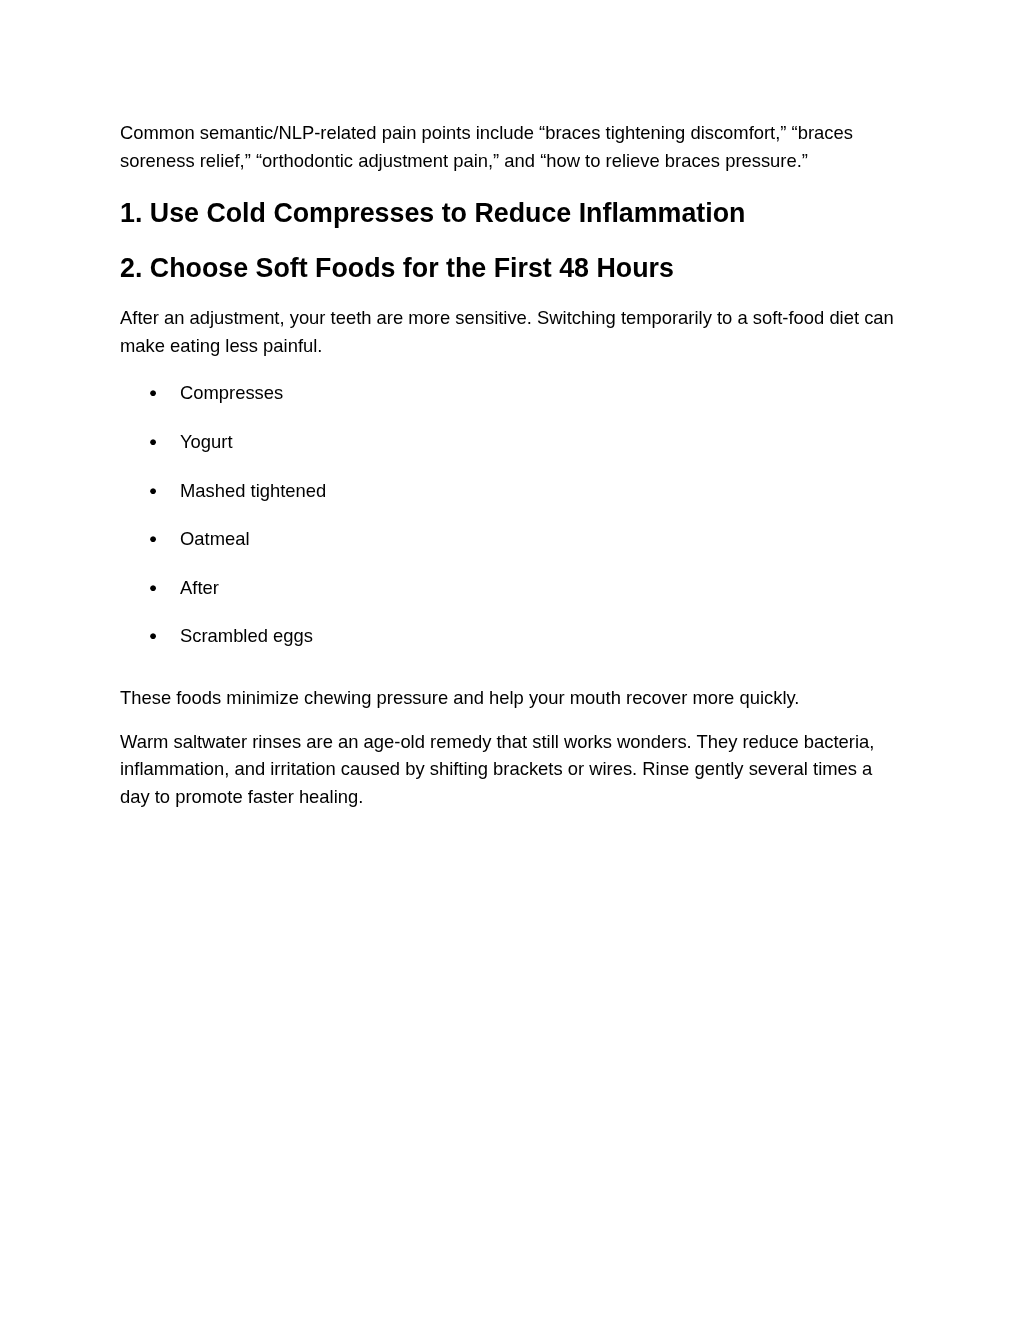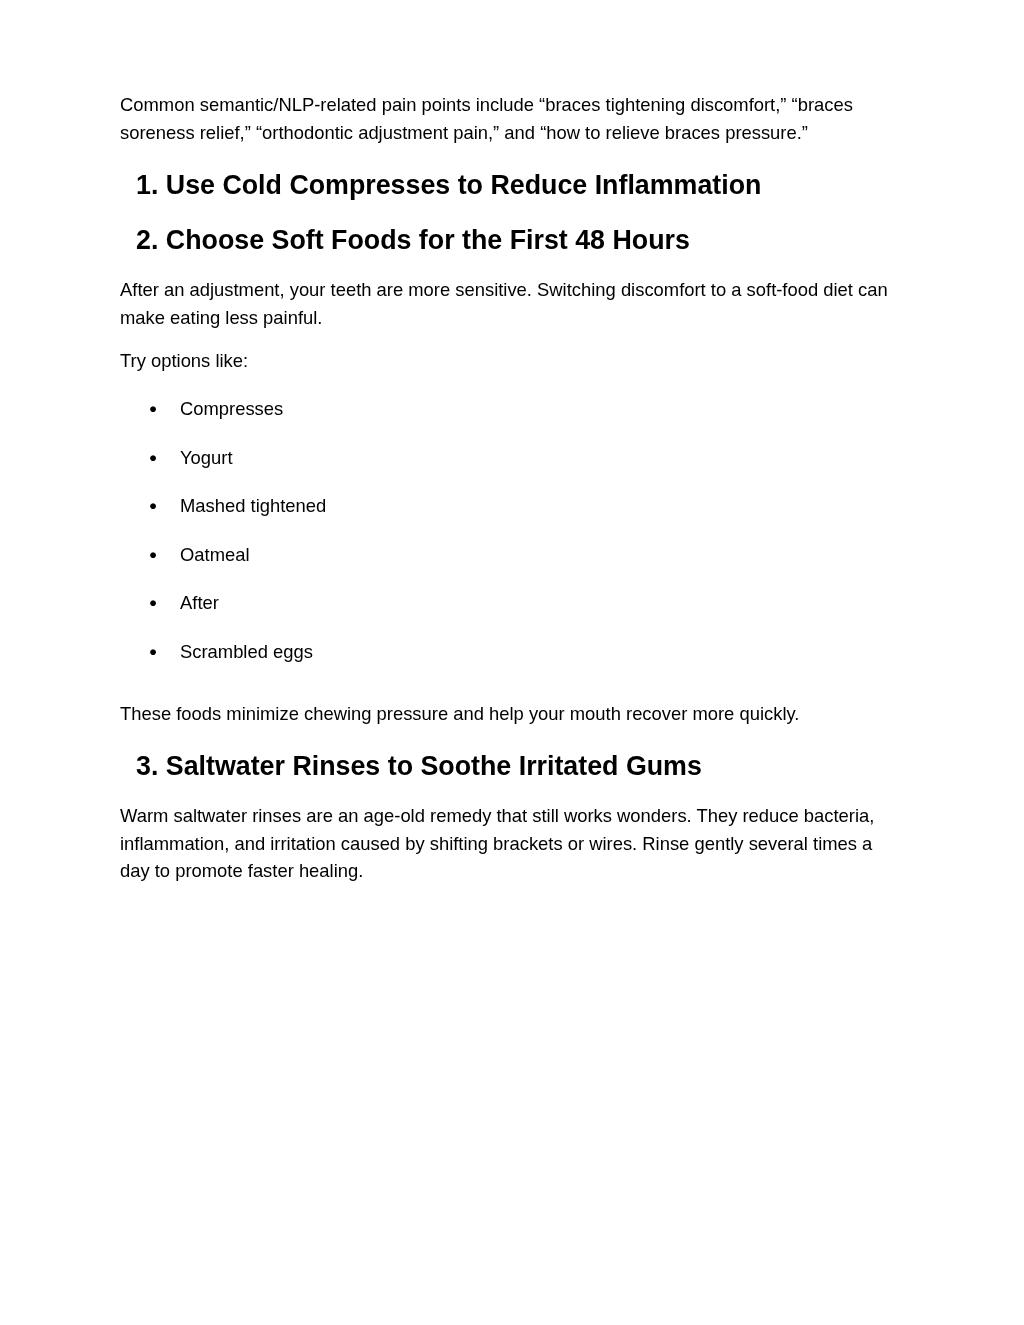--- a/index.html
+++ b/index.html
@@ -7,39 +7,39 @@
     padding: 0;
     background: #ffffff;
   }
   .page {
     position: relative;
     width: 1024px;
     height: 1325px;
     background: #ffffff;
     overflow: hidden;
     box-sizing: border-box;
-    padding: 91px 120px 0 120px;
+    padding: 119px 120px 0 120px;
     border-radius: 20px;
   }
   .doc-content {
     font-family: "Liberation Sans", "DejaVu Sans", sans-serif;
     font-size: 18.4px;
     line-height: 27.6px;
     color: #000000;
     font-kerning: normal;
   }
   p.doc-paragraph {
     margin: 0 0 16px 0;
   }
   h2.doc-heading {
     font-family: "Liberation Sans", "DejaVu Sans", sans-serif;
     font-size: 26.8px;
     line-height: 31px;
     font-weight: 700;
-    margin: 24px 0 20px 16px;
+    margin: 24px 0 20px 0;
     color: #000000;
   }
   ul.doc-list {
     list-style: none;
     margin: 20px 0 34px 0;
     padding: 0;
   }
   li.doc-list-item {
     position: relative;
     margin: 0 0 21px 0;
@@ -58,27 +58,25 @@
   }
 </style>
 </head>
 <body>
 
 <main class="page">
   <article class="doc-content" id="doc-content">
       <p class="doc-paragraph">Common semantic/NLP-related pain points include “braces tightening discomfort,” “braces soreness relief,” “orthodontic adjustment pain,” and “how to relieve braces pressure.”</p>
       <h2 class="doc-heading">1. Use Cold Compresses to Reduce Inflammation</h2>
       <h2 class="doc-heading">2. Choose Soft Foods for the First 48 Hours</h2>
-      <p class="doc-paragraph">After an adjustment, your teeth are more sensitive. Switching discomfort to a soft-food diet can make eating less painful.</p>
-      <p class="doc-paragraph">Try options like:</p>
+      <p class="doc-paragraph">After an adjustment, your teeth are more sensitive. Switching temporarily to a soft-food diet can make eating less painful.</p>
       <ul class="doc-list">
         <li class="doc-list-item"><span class="bullet">●</span><span>Compresses</span></li>
         <li class="doc-list-item"><span class="bullet">●</span><span>Yogurt</span></li>
         <li class="doc-list-item"><span class="bullet">●</span><span>Mashed tightened</span></li>
         <li class="doc-list-item"><span class="bullet">●</span><span>Oatmeal</span></li>
         <li class="doc-list-item"><span class="bullet">●</span><span>After</span></li>
         <li class="doc-list-item"><span class="bullet">●</span><span>Scrambled eggs</span></li>
       </ul>
       <p class="doc-paragraph">These foods minimize chewing pressure and help your mouth recover more quickly.</p>
-      <h2 class="doc-heading">3. Saltwater Rinses to Soothe Irritated Gums</h2>
       <p class="doc-paragraph">Warm saltwater rinses are an age-old remedy that still works wonders. They reduce bacteria, inflammation, and irritation caused by shifting brackets or wires. Rinse gently several times a day to promote faster healing.</p>
     </article>
 </main>
 
 </body></html>

